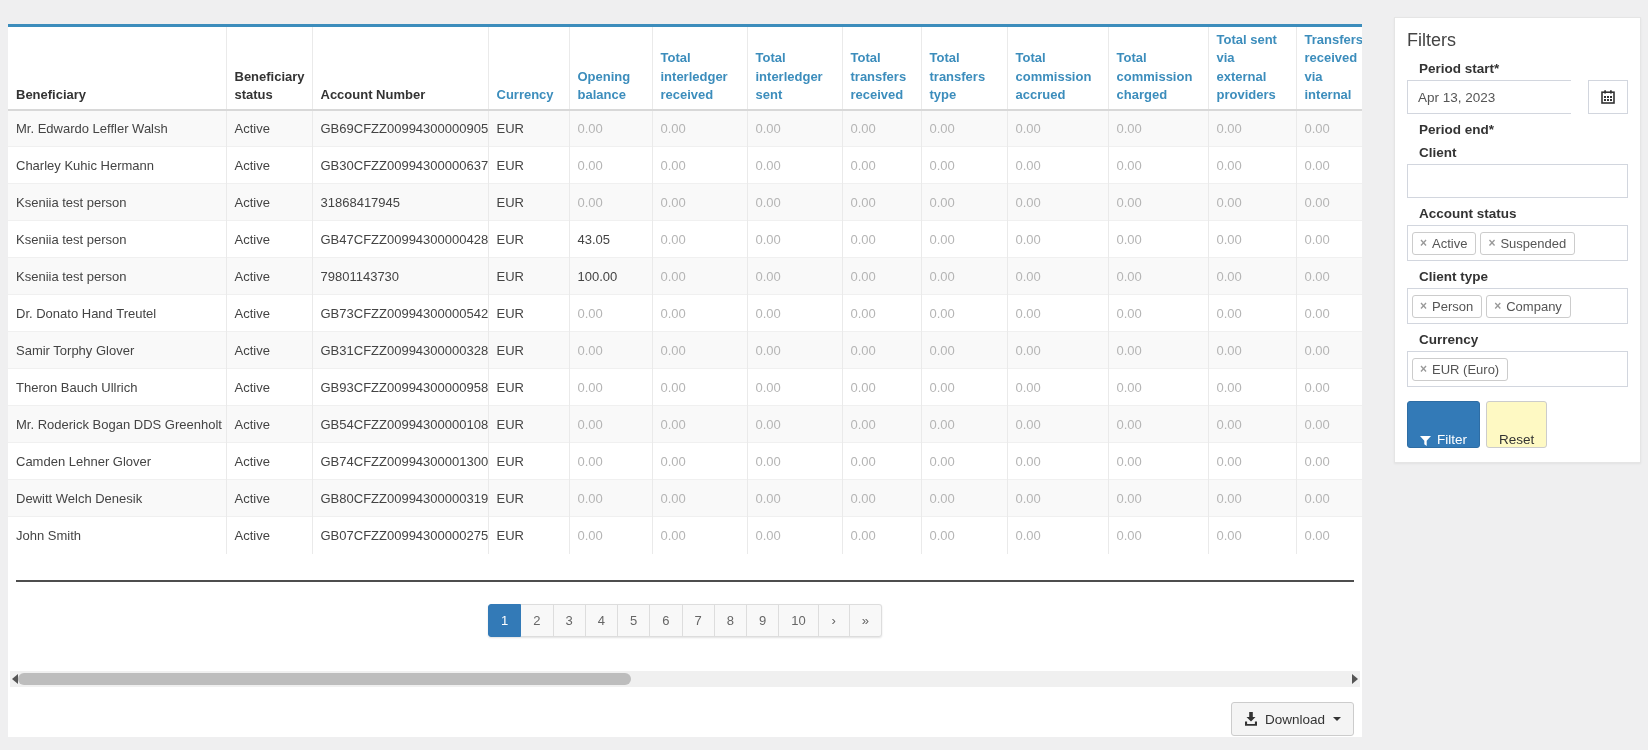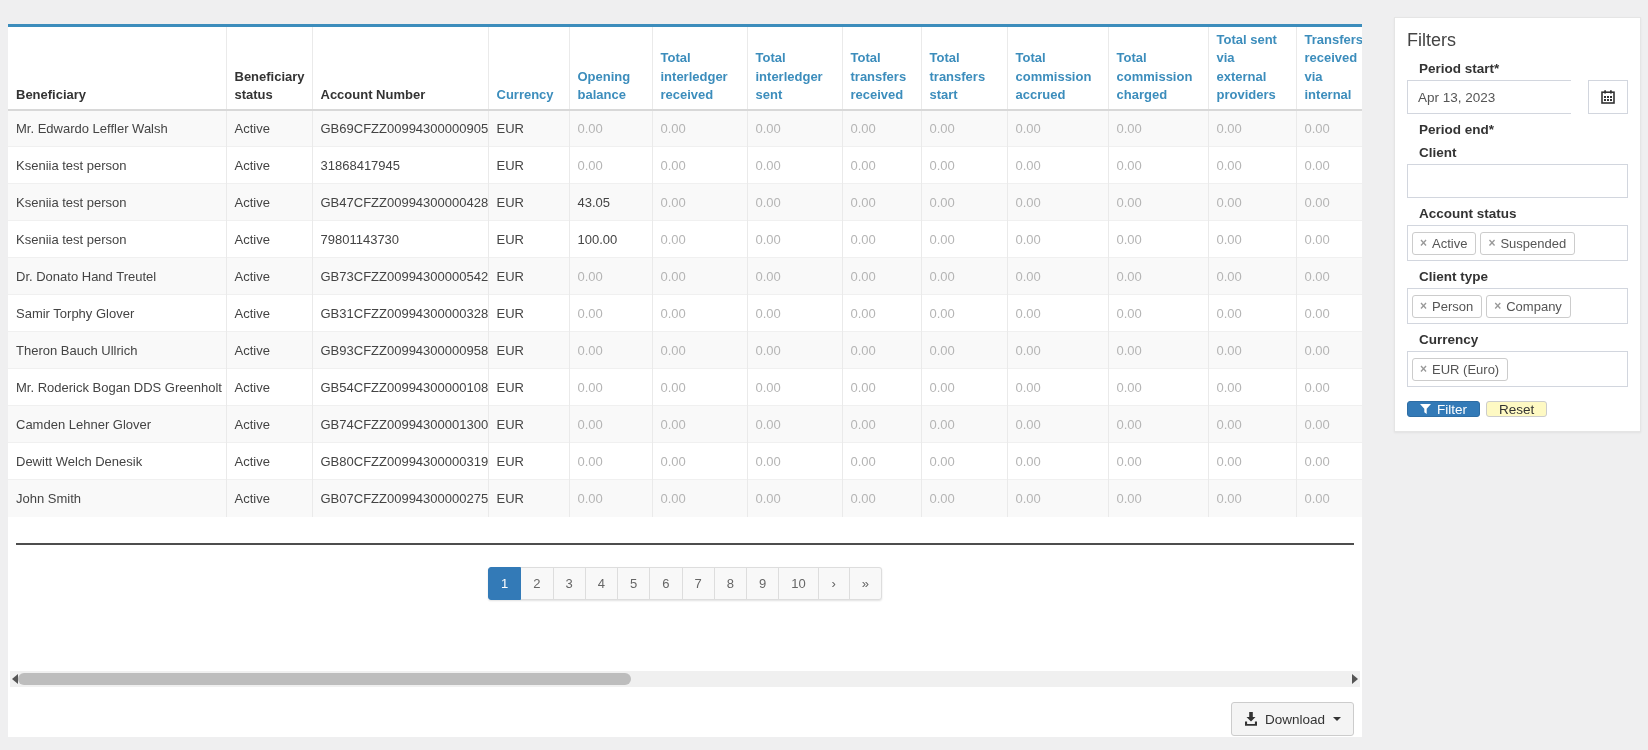--- a/index.html
+++ b/index.html
@@ -111,22 +111,22 @@
     cursor:text;
   }
   .tag {
     display:inline-flex; align-items:center; gap:5px;
     border:1px solid #ccc; border-radius:3px; background:#fff;
     padding:3px 8px 3px 7px; font-size:13px; color:#555; white-space:nowrap;
   }
   .tag-x { color:#999; font-weight:bold; font-size:12px; cursor:pointer; line-height:1; }
   .filter-actions { margin-top:14px; display:flex; gap:6px; }
   .btn {
-    height:16px; padding:0 12px; border-radius:3px; font-size:13.5px;
-    display:inline-flex; align-items:center; gap:6px; cursor:pointer;
+    height:47px; padding:0 12px; border-radius:3px; font-size:13.5px;
+    display:inline-flex; align-items:flex-end; gap:6px; cursor:pointer;
     font-family:inherit;
   }
   .btn-primary { background:#337ab7; border:1px solid #2e6da4; color:#fff; }
   .btn-default { background:#fef9c3; border:1px solid #ccc; color:#333; }
 </style>
 </head>
 <body>
 
 <div class="main-card">
 
@@ -150,32 +150,47 @@
       <thead>
         <tr>
             <th class="plain">Beneficiary</th>
             <th class="plain">Beneficiary status</th>
             <th class="plain">Account Number</th>
             <th class="link">Currency</th>
             <th class="link">Opening balance</th>
             <th class="link">Total interledger received</th>
             <th class="link">Total interledger sent</th>
             <th class="link">Total transfers received</th>
-            <th class="link">Total transfers start</th>
+            <th class="link">Total transfers type</th>
             <th class="link">Total commission accrued</th>
             <th class="link">Total commission charged</th>
             <th class="link">Total sent via external providers</th>
             <th class="link">Transfers received via internal</th>
           </tr>
       </thead>
       <tbody>
           <tr>
             <td>Mr. Edwardo Leffler Walsh</td>
             <td>Active</td>
             <td>GB69CFZZ00994300000905</td>
+            <td>EUR</td>
+            <td class="muted">0.00</td>
+            <td class="muted">0.00</td>
+            <td class="muted">0.00</td>
+            <td class="muted">0.00</td>
+            <td class="muted">0.00</td>
+            <td class="muted">0.00</td>
+            <td class="muted">0.00</td>
+            <td class="muted">0.00</td>
+            <td class="muted">0.00</td>
+          </tr>
+          <tr>
+            <td>Charley Kuhic Hermann</td>
+            <td>Active</td>
+            <td>GB30CFZZ00994300000637</td>
             <td>EUR</td>
             <td class="muted">0.00</td>
             <td class="muted">0.00</td>
             <td class="muted">0.00</td>
             <td class="muted">0.00</td>
             <td class="muted">0.00</td>
             <td class="muted">0.00</td>
             <td class="muted">0.00</td>
             <td class="muted">0.00</td>
             <td class="muted">0.00</td>

